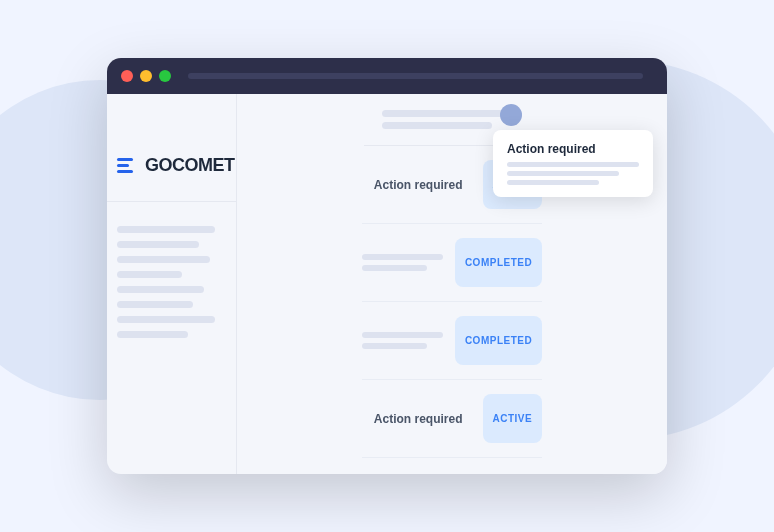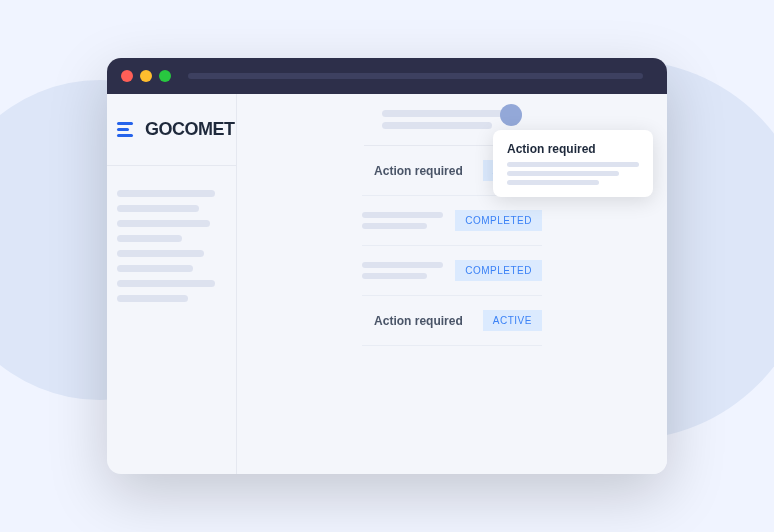--- a/index.html
+++ b/index.html
@@ -212,24 +212,24 @@
 
     .row-label {
       font-size: 12px;
       font-weight: 600;
       color: #4a5568;
       white-space: nowrap;
       margin-right: 8px;
     }
 
     .status-badge {
-      padding: 5px 10px;
-      border-radius: 0;
+      padding: 19px 10px;
+      border-radius: 8px;
       font-size: 10px;
-      font-weight: 400;
+      font-weight: 700;
       letter-spacing: 0.5px;
       white-space: nowrap;
     }
     .badge-active {
       background: #dbeafe;
       color: #3b82f6;
     }
     .badge-completed {
       background: #dbeafe;
       color: #3b82f6;
@@ -243,20 +243,21 @@
       flex-shrink: 0;
       border-right: 1px solid #e5e8f0;
     }
 
     .left-logo {
       padding: 25px 10px;
       display: flex;
       align-items: center;
       gap: 6px;
       border-bottom: 1px solid #e5e8f0;
+      margin-top: 36px;
     }
 
     .left-sidebar-content {
       padding: 14px 10px;
     }
   </style>
 </head>
 <body>
 
 <div class="blob blob-left"></div>

